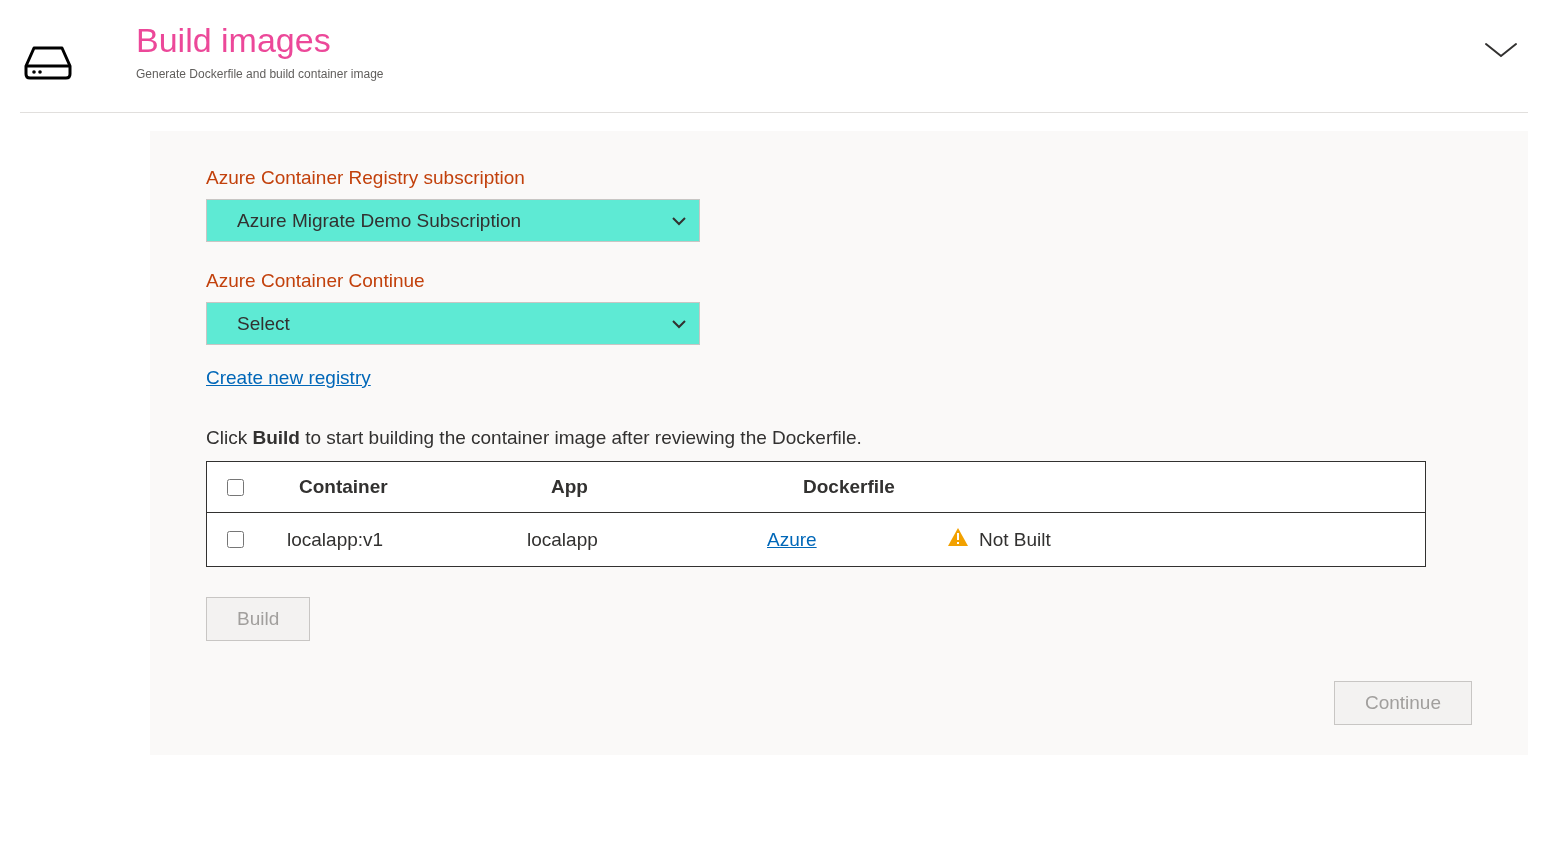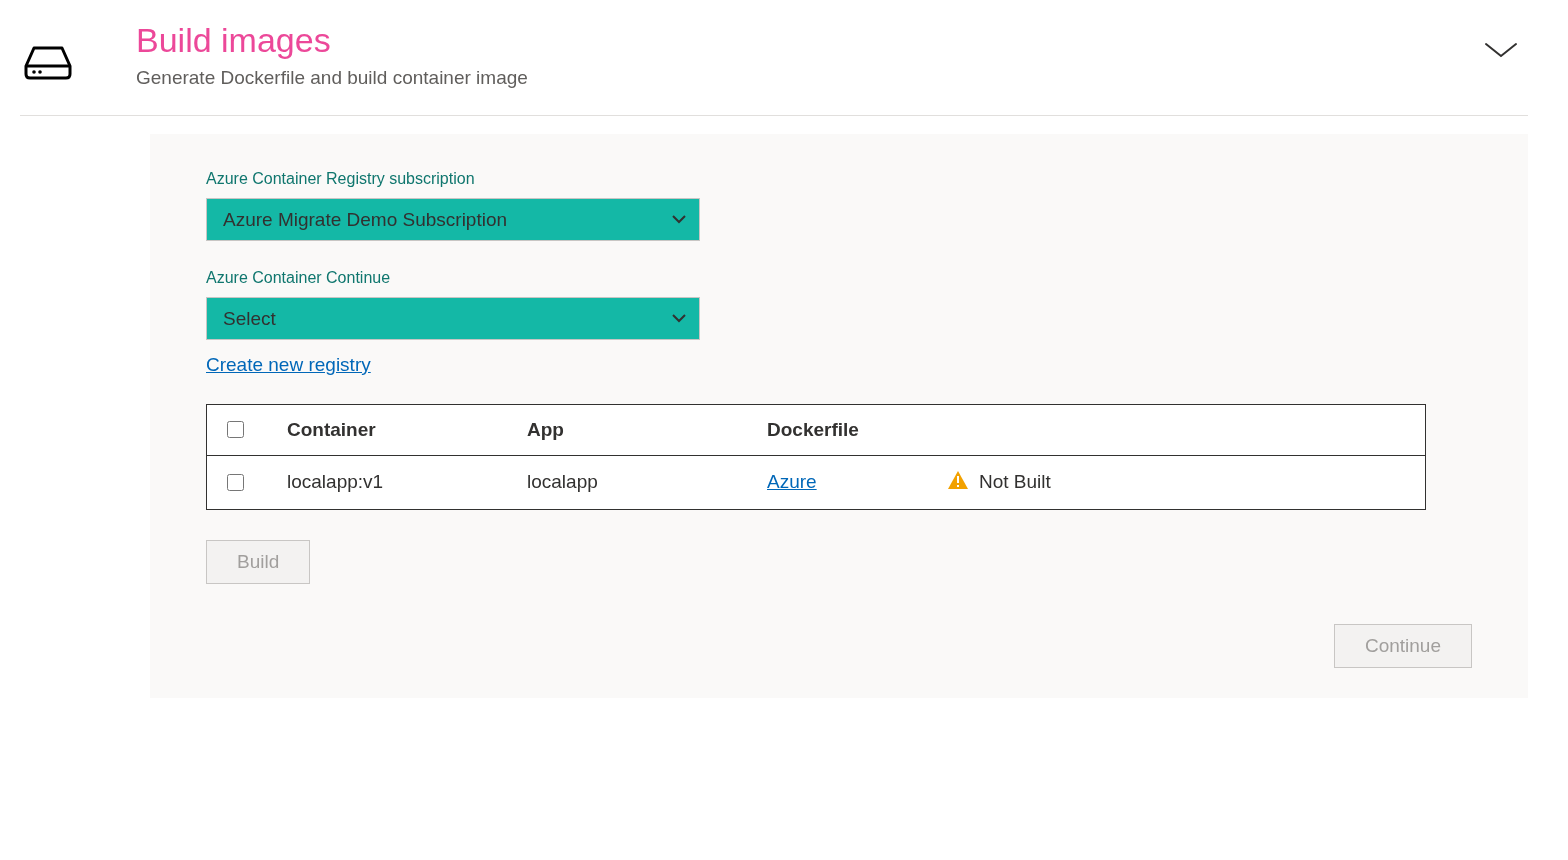--- a/index.html
+++ b/index.html
@@ -29,21 +29,21 @@
     .header-text {
       flex: 1;
     }
     .header-title {
       font-size: 34px;
       font-weight: 400;
       color: #ec4899;
       line-height: 1.2;
     }
     .header-subtitle {
-      font-size: 19px;
+      font-size: 12px;
       font-weight: 400;
       color: #605e5c;
       margin-top: 6px;
     }
     .chevron {
       flex-shrink: 0;
       margin-top: 20px;
       margin-right: 10px;
       cursor: pointer;
     }
@@ -51,54 +51,54 @@
       margin-left: 130px;
       margin-top: 18px;
       background: #faf9f8;
       padding: 36px 40px 30px 56px;
       position: relative;
     }
     .field-group {
       margin-bottom: 28px;
     }
     .field-label {
-      font-size: 16px;
-      color: #0f766e;
+      font-size: 19px;
+      color: #c2410c;
       margin-bottom: 10px;
     }
     .select-wrapper {
       position: relative;
       width: 494px;
     }
     select {
       width: 100%;
       font-family: inherit;
       font-size: 19px;
-      padding: 10px 40px 10px 16px;
+      padding: 10px 40px 10px 30px;
       border: 1px solid #c8c6c4;
-      background: #14b8a6;
+      background: #5eead4;
       appearance: none;
       -webkit-appearance: none;
       color: #323130;
       cursor: pointer;
     }
     .select-caret {
       position: absolute;
       right: 14px;
       top: 50%;
       transform: translateY(-50%);
       pointer-events: none;
     }
     .link {
       color: #0067b8;
       text-decoration: underline;
       font-size: 19px;
       cursor: pointer;
       display: inline-block;
-      margin-top: 14px;
+      margin-top: 22px;
     }
     .instruction {
       font-size: 19px;
       margin-top: 38px;
       margin-bottom: 12px;
     }
     .instruction .bold {
       font-weight: 700;
     }
     .table {
@@ -108,20 +108,21 @@
     }
     .table-row {
       display: flex;
       align-items: center;
       padding: 14px 0 14px 20px;
     }
     .table-header {
       border-bottom: 1px solid #323130;
       font-weight: 700;
       font-size: 19px;
+      gap: 12px;
     }
     .table-body {
       font-size: 19px;
     }
     .col-check { width: 60px; display:flex; align-items:center; }
     .col-container { width: 240px; }
     .col-app { width: 240px; }
     .col-dockerfile { width: 180px; }
     .col-status { width: 300px; display:flex; align-items:center; gap:10px;}
     input[type="checkbox"] {
@@ -203,20 +204,23 @@
       </select>
       <span class="select-caret">
         <svg width="14" height="10" viewBox="0 0 14 10">
             <path d="M1 2 L7 8 L13 2" stroke="#323130" stroke-width="2" fill="none"></path>
           </svg>
       </span>
     </div>
     <a class="link">Create new registry</a>
   </div>
 
+  <div class="instruction">
+    <span>Click </span><span class="bold">Build</span><span> to start building the container image after reviewing the Dockerfile.</span>
+  </div>
 
   <div class="table">
     <div class="table-row table-header">
       <div class="col-check">
           <input type="checkbox" style="">
         </div>
       <div class="col-container">Container</div>
       <div class="col-app">App</div>
       <div class="col-dockerfile">Dockerfile</div>
     </div>

